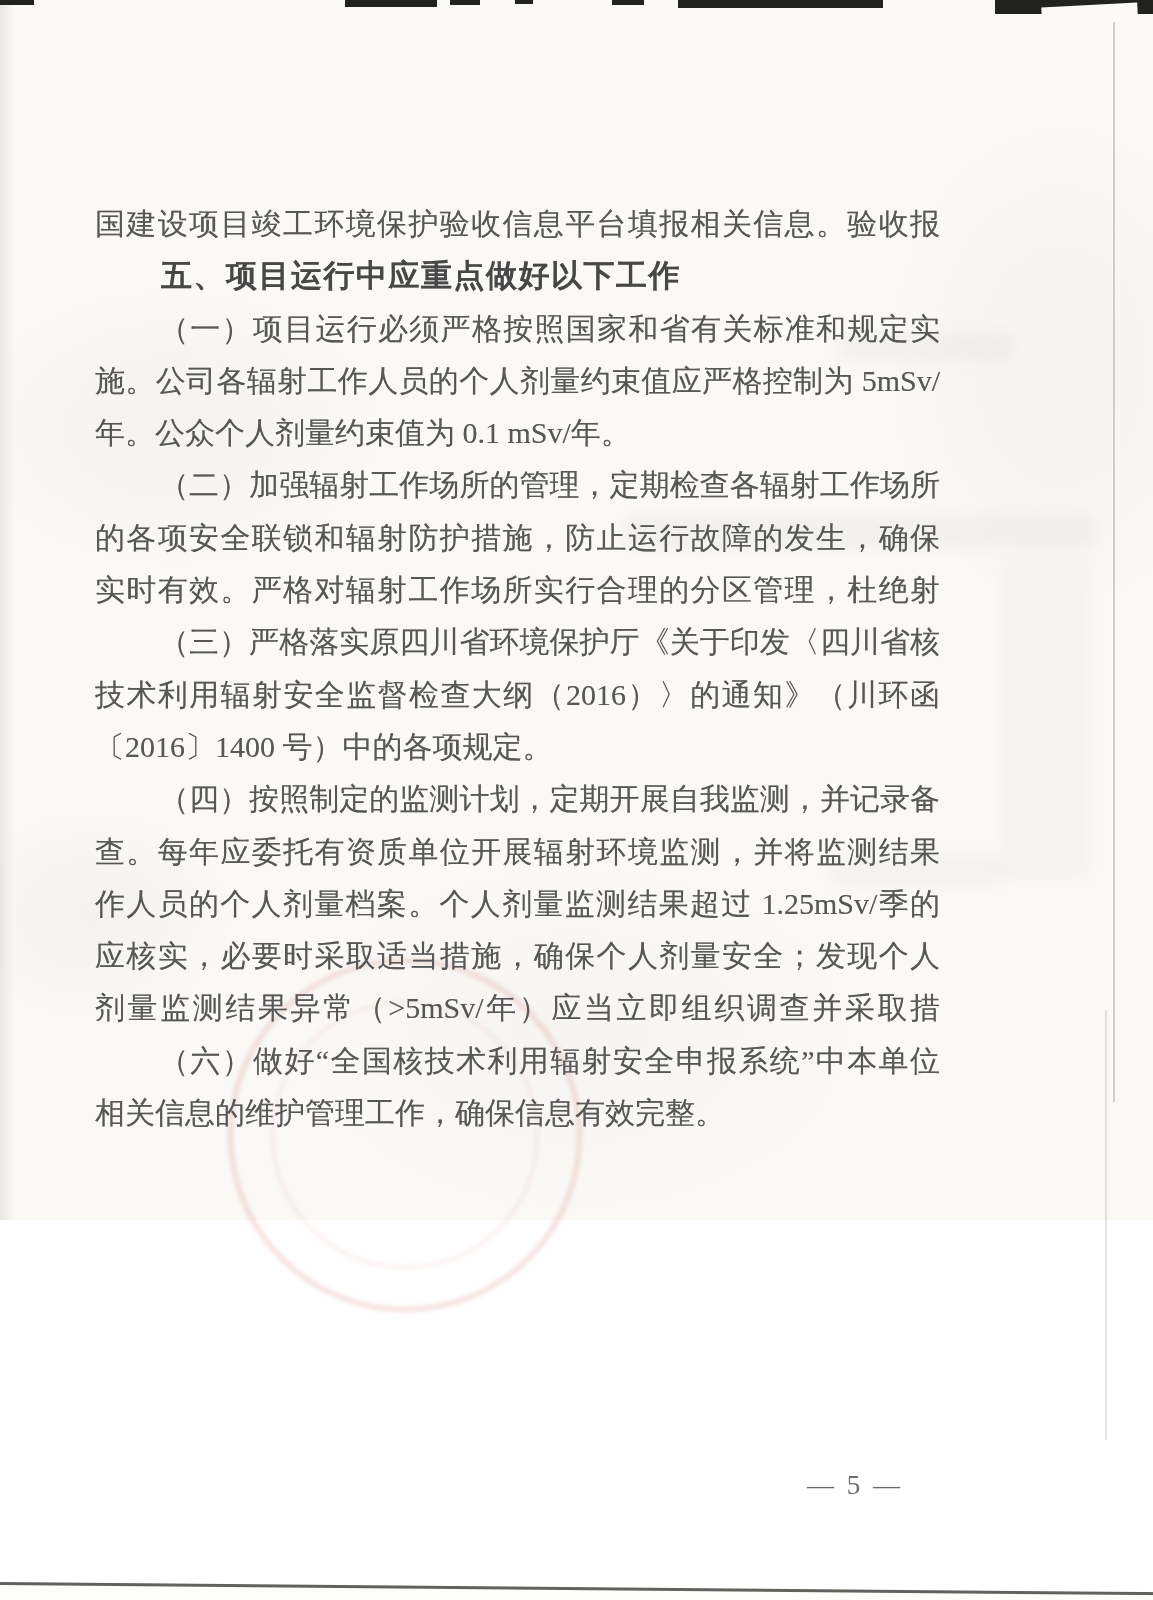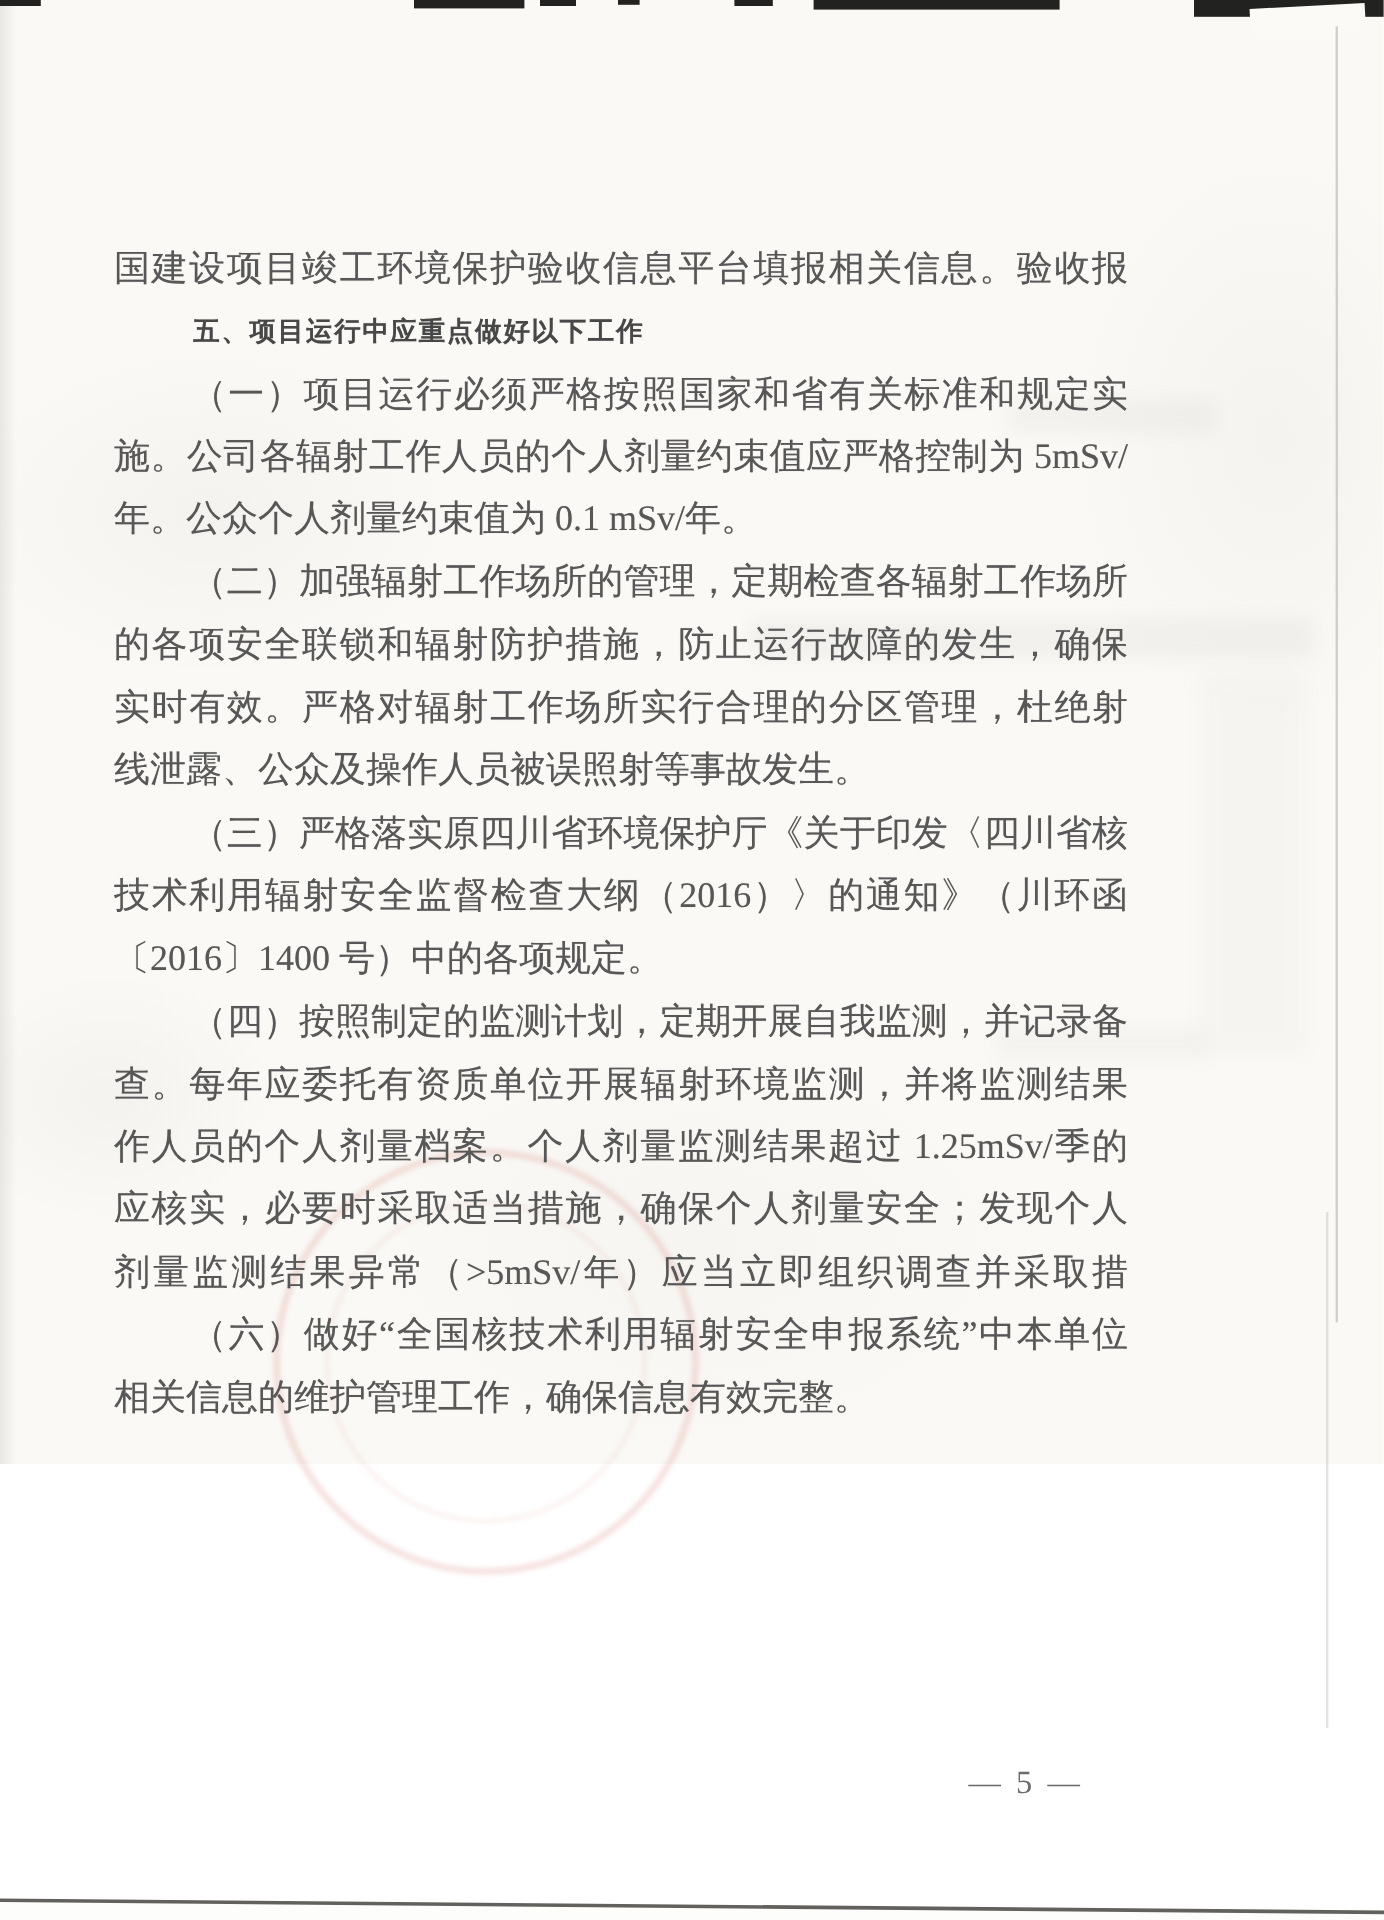--- a/index.html
+++ b/index.html
@@ -65,21 +65,21 @@
     position: absolute; left: 95px; top: 198px; width: 845px;
     font-size: 30px; line-height: 52.3px; color: #575757;
     text-shadow: 0 0 0.6px rgba(90,90,90,0.45);
   }
   .line { height: 52.3px; overflow: hidden; text-align: justify; text-align-last: justify; }
   .line.end { text-align: left; text-align-last: left; }
   .line.indent { text-indent: 64px; }
   .line.heading {
     text-align: center; text-align-last: left; text-indent: 66px;
     font-family: "Liberation Sans", sans-serif;
-    font-weight: 700; color: #474747; letter-spacing: 1.5px; font-size: 22px;
+    font-weight: 700; color: #474747; letter-spacing: 1.5px; font-size: 31px;
   }
 
   
   .footer {
     position: absolute; left: 760px; top: 1470px; width: 190px;
     text-align: center; font-size: 27px; color: #6b6b6b; letter-spacing: 3px;
   }
 
   
   .bottomedge {
@@ -116,21 +116,20 @@
 
   <main class="textblock" id="textblock">
       <div class="line fill">国建设项目竣工环境保护验收信息平台填报相关信息。验收报</div>
       <div class="line heading">五、项目运行中应重点做好以下工作</div>
       <div class="line fill indent">（一）项目运行必须严格按照国家和省有关标准和规定实</div>
       <div class="line fill">施。公司各辐射工作人员的个人剂量约束值应严格控制为 5mSv/</div>
       <div class="line end">年。公众个人剂量约束值为 0.1 mSv/年。</div>
       <div class="line fill indent">（二）加强辐射工作场所的管理，定期检查各辐射工作场所</div>
       <div class="line fill">的各项安全联锁和辐射防护措施，防止运行故障的发生，确保</div>
       <div class="line fill">实时有效。严格对辐射工作场所实行合理的分区管理，杜绝射</div>
-      <div class="line end">线泄露、公众及操作人员被误照射等事故发生。</div>
       <div class="line fill indent">（三）严格落实原四川省环境保护厅《关于印发〈四川省核</div>
       <div class="line fill">技术利用辐射安全监督检查大纲（2016）〉的通知》（川环函</div>
       <div class="line end">〔2016〕1400 号）中的各项规定。</div>
       <div class="line fill indent">（四）按照制定的监测计划，定期开展自我监测，并记录备</div>
       <div class="line fill">查。每年应委托有资质单位开展辐射环境监测，并将监测结果</div>
       <div class="line fill">作人员的个人剂量档案。个人剂量监测结果超过 1.25mSv/季的</div>
       <div class="line fill">应核实，必要时采取适当措施，确保个人剂量安全；发现个人</div>
       <div class="line fill">剂量监测结果异常（&gt;5mSv/年）应当立即组织调查并采取措施，</div>
       <div class="line fill indent">（六）做好“全国核技术利用辐射安全申报系统”中本单位</div>
       <div class="line end">相关信息的维护管理工作，确保信息有效完整。</div>

